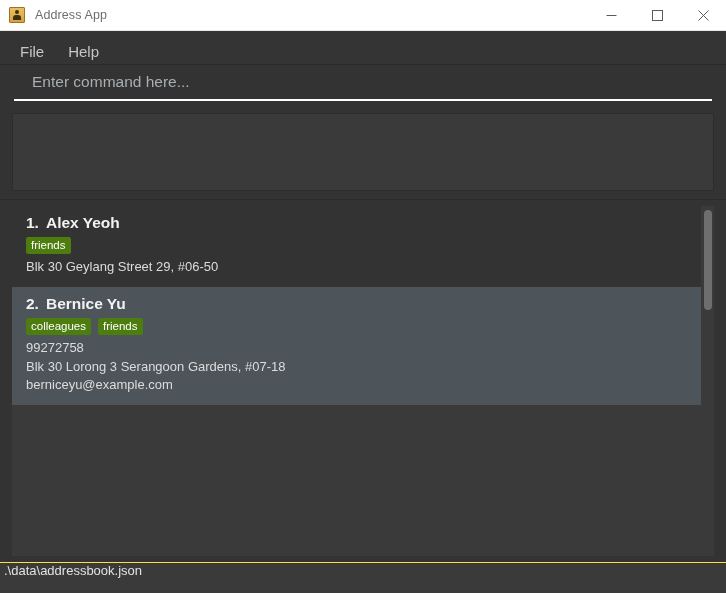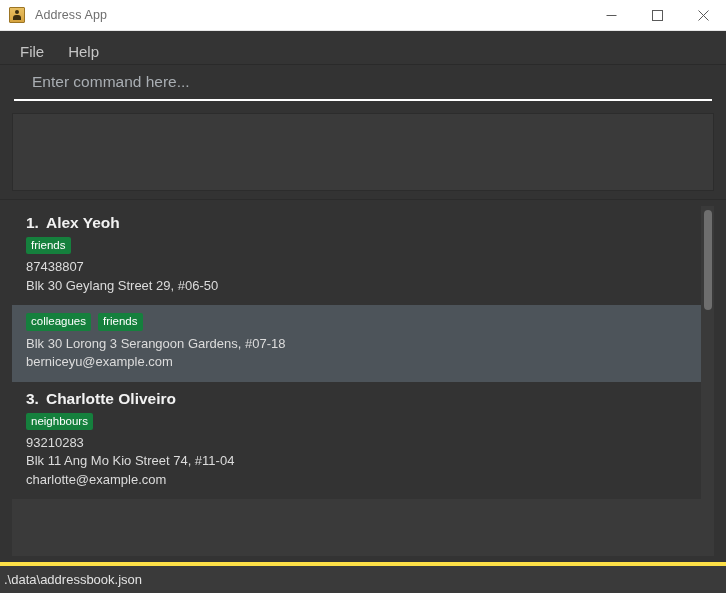--- a/index.html
+++ b/index.html
@@ -178,21 +178,21 @@
     white-space: nowrap;
   }
   .card-index { margin-right: 7px; }
   .tag-row {
     display: flex;
     gap: 7px;
     margin-bottom: 4px;
     flex-wrap: wrap;
   }
   .tag {
-    background: #15803d;
+    background: #4d7c0f;
     color: #ffffff;
     font-size: 11.5px;
     padding: 1px 5px 2px 5px;
     border-radius: 2px;
     white-space: nowrap;
     line-height: 1.25;
   }
   .card-line {
     font-size: 13px;
     color: #dcdcdc;
@@ -215,23 +215,23 @@
     height: 100px;
     background: #6e6e6e;
     border-radius: 4px;
   }
 
   
   .status-bar {
     flex: 0 0 31px;
     background: #3a3a3a;
     display: flex;
-    align-items: center;
+    align-items: flex-start;
     padding-left: 4px;
-    border-top: 4px solid #fde047;
+    border-top: 1px solid #fde047;
   }
   .status-text {
     font-size: 13px;
     color: #e2e2e2;
     white-space: nowrap;
   }
 </style>
 </head>
 <body>
 
@@ -278,44 +278,36 @@
     <div class="list-viewport">
       <div class="list-scroll">
 
         <div class="person-card">
           <div class="card-title">
             <span class="card-index">1.</span><span>Alex Yeoh</span>
           </div>
           <div class="tag-row">
             <span class="tag">friends</span>
           </div>
-          <div class="card-line">87438807</div>
           <div class="card-line">Blk 30 Geylang Street 29, #06-50</div>
         </div>
 
         <div class="person-card alt">
+          <div class="card-title">
+            <span class="card-index">2.</span><span>Bernice Yu</span>
+          </div>
           <div class="tag-row">
             <span class="tag">colleagues</span>
             <span class="tag">friends</span>
           </div>
+          <div class="card-line">99272758</div>
           <div class="card-line">Blk 30 Lorong 3 Serangoon Gardens, #07-18</div>
           <div class="card-line">berniceyu@example.com</div>
         </div>
 
-        <div class="person-card">
-          <div class="card-title">
-            <span class="card-index">3.</span><span>Charlotte Oliveiro</span>
-          </div>
-          <div class="tag-row">
-            <span class="tag">neighbours</span>
-          </div>
-          <div class="card-line">93210283</div>
-          <div class="card-line">Blk 11 Ang Mo Kio Street 74, #11-04</div>
-          <div class="card-line">charlotte@example.com</div>
-        </div>
 
       </div>
 
       <div class="scrollbar-track">
         <div class="scrollbar-thumb"></div>
       </div>
     </div>
   </div>
 
   <div class="status-bar">

